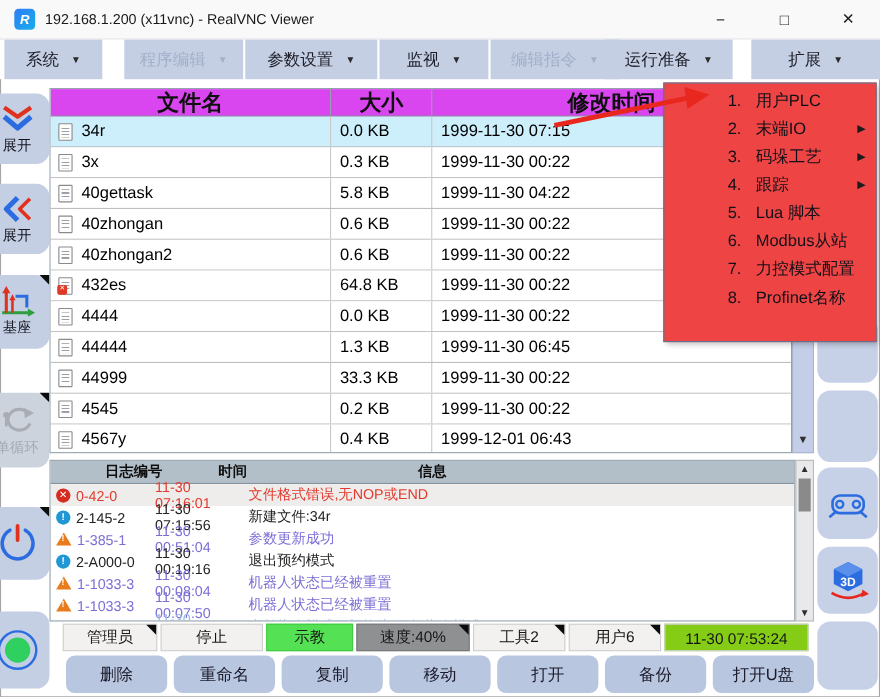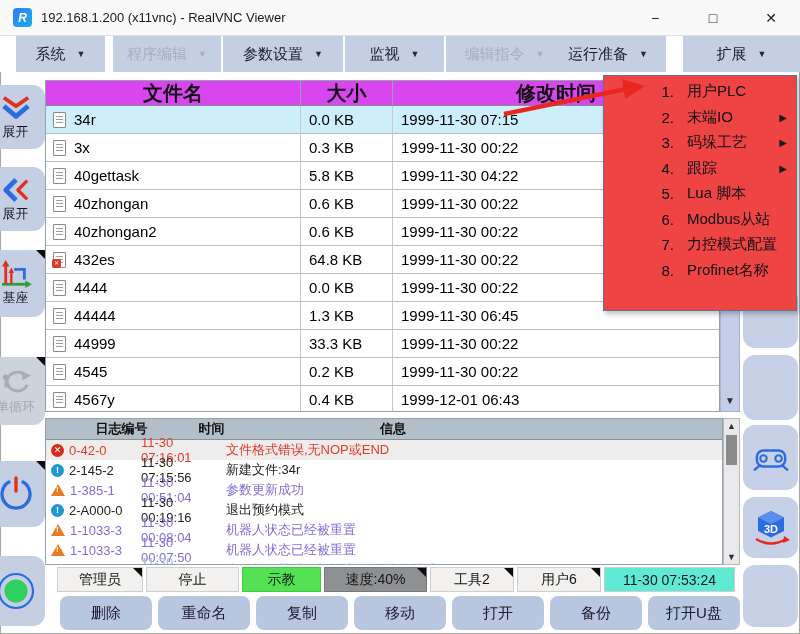--- a/index.html
+++ b/index.html
@@ -16,21 +16,21 @@
   .win-controls{position:absolute;right:0;top:0;height:35px;display:flex;}
   .win-btn{width:58px;height:35px;display:flex;align-items:center;justify-content:center;
     font-size:14px;color:#1d1d1d;}
 
   
   .menubar{position:absolute;left:0;top:36px;width:100%;height:36px;background:#fff;}
   .mbtn{position:absolute;top:0;height:36px;background:#c4cfe3;display:flex;align-items:center;
     justify-content:center;gap:11px;font-size:15px;color:#1d1d28;}
   .mbtn .arr{font-size:9px;color:#2a2a2a;}
   .mbtn.disabled,.mbtn.disabled .arr{color:#a2b0c9;}
-  #m1{left:16px;width:89px}#m2{left:113px;width:108px}#m3{left:223px;width:120px}
+  #m1{left:4px;width:89px}#m2{left:113px;width:108px}#m3{left:223px;width:120px}
   #m4{left:345px;width:99px}#m5{left:446px;width:117px}#m6{left:550px;width:116px}
   #m7{left:683px;width:117px}
 
   
   .ftable{position:absolute;left:45px;top:80px;width:675px;height:332px;overflow:hidden;
     background:#fff;border:1px solid #93a2ac;box-sizing:border-box;}
   .fhead{display:flex;height:24px;background:#d946ef;border-bottom:1px solid #7f8f9a;
     font-weight:bold;font-size:20px;color:#0f0f0f;}
   .fh{display:flex;align-items:center;justify-content:center;box-sizing:border-box;}
   .fh.name{width:255px;border-right:1px solid #93a2ac;}
@@ -98,21 +98,21 @@
 
   
   .statusbar{position:absolute;left:57px;top:567px;width:681px;height:25px;display:flex;gap:3px;}
   .seg{position:relative;background:#f2f1ef;border:1px solid #cfcfcf;display:flex;align-items:center;
     justify-content:center;font-size:14px;color:#161616;box-sizing:border-box;}
   .seg.teach{background:#54e254;border-color:#43c943;}
   .seg.speed{background:#8f9092;border-color:#77787b;}
   .corner{position:absolute;top:0;right:0;width:0;height:0;border-top:9px solid #0c0c0c;
     border-left:9px solid transparent;}
   .w-role{width:86px}.w-stop{width:93px}.w-teach{width:79px}.w-speed{width:103px}
-  .w-tool{width:84px}.w-user{width:84px}.w-clock{width:131px;background:#5eead4}
+  .w-tool{width:84px}.w-user{width:84px}.w-clock{width:131px;background:#84cc16}
 
   
   .actionbar{position:absolute;left:60px;top:596px;width:680px;height:34px;display:flex;gap:6px;}
   .abtn{flex:1;background:#b9c6e0;border-radius:8px;display:flex;align-items:center;
     justify-content:center;font-size:15px;color:#1b1b2b;}
 
   
   .sbtn{position:absolute;left:-14px;width:59px;background:#c4cfe3;border-radius:12px;
     display:flex;flex-direction:column;align-items:center;justify-content:center;gap:1px;}
   .sbtn .slbl{font-size:13px;color:#14141e;}

